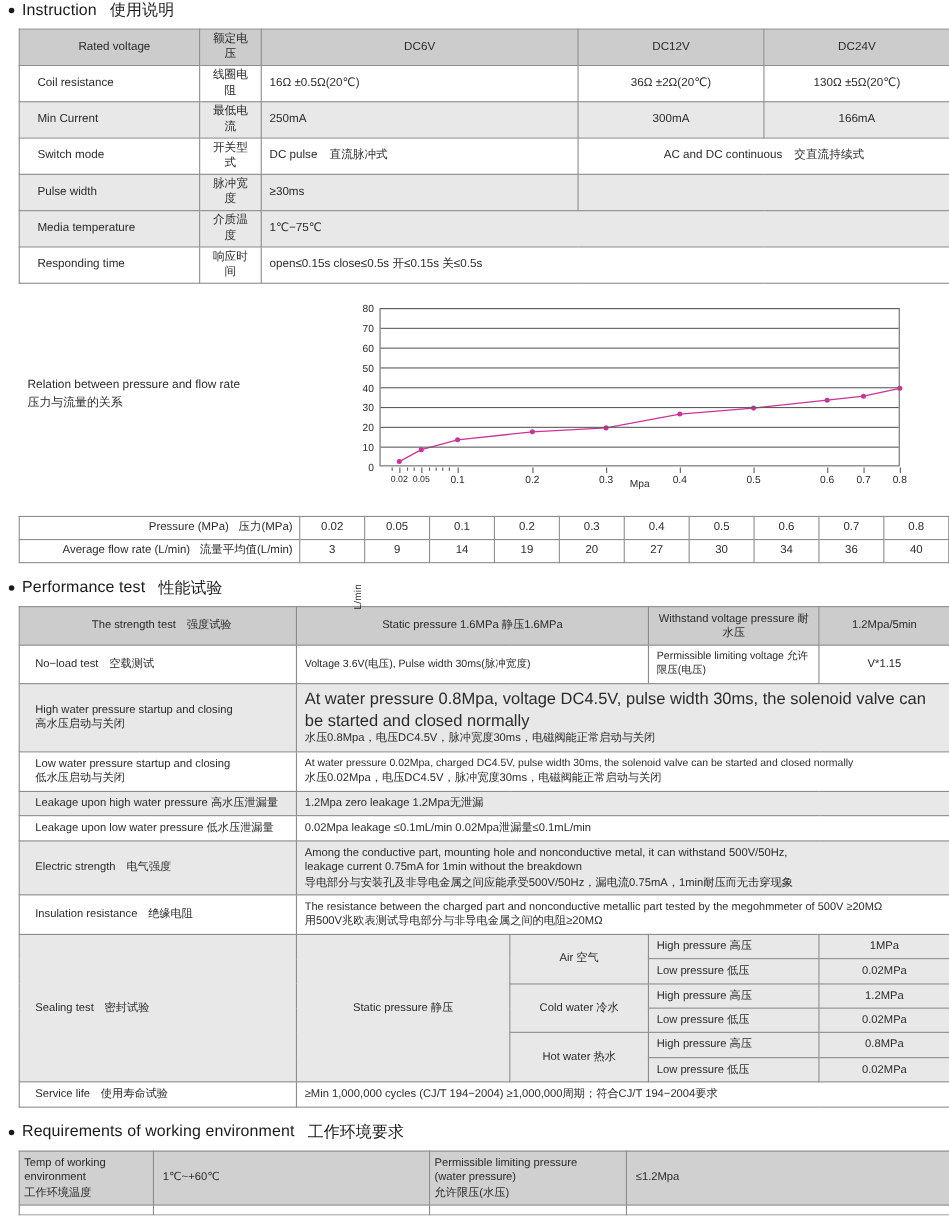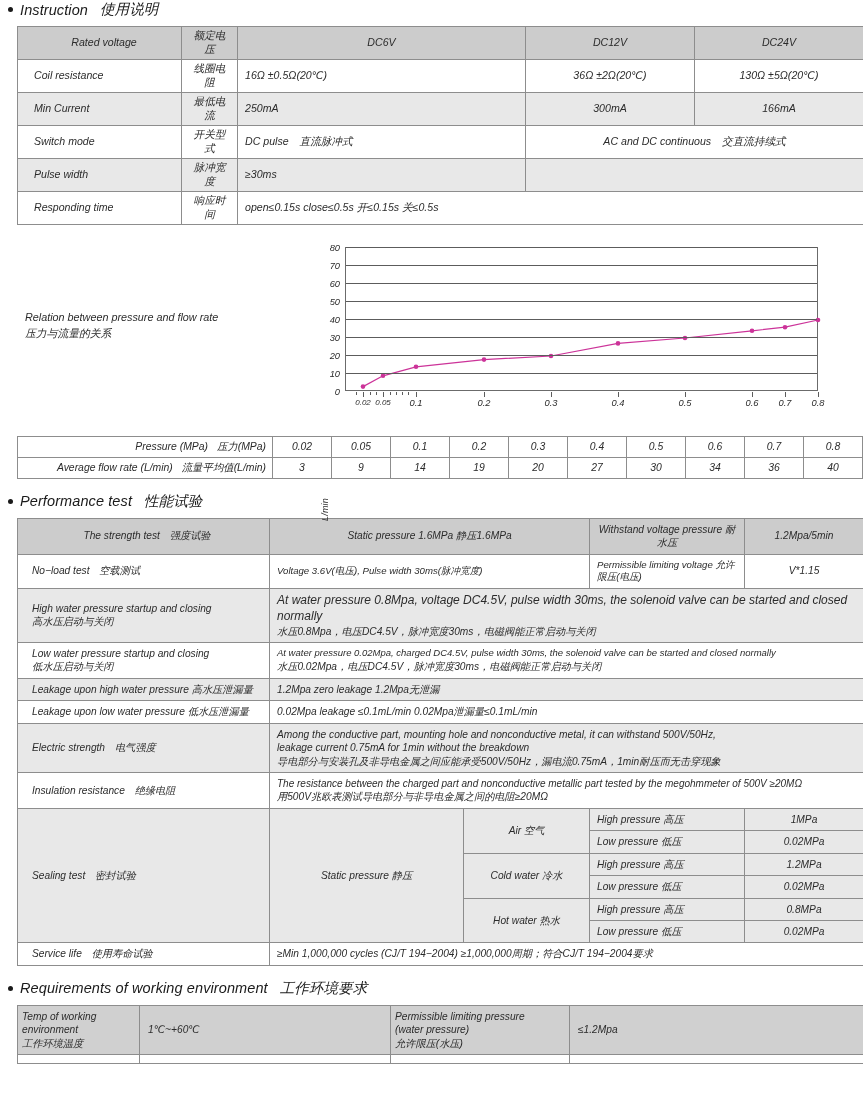--- a/index.html
+++ b/index.html
@@ -5,21 +5,21 @@
   * { box-sizing: border-box; }
   html, body { margin: 0; padding: 0; }
   body {
     width: 863px;
     height: 1105px;
     background: #ffffff;
     font-family: "Liberation Sans", "DejaVu Sans", sans-serif;
     color: #221f1f;
     -webkit-font-smoothing: antialiased;
   }
-  .page { position: relative; width: 756px; height: 1105px; padding: 0; font-style: italic; }
+  .page { position: relative; width: 756px; height: 1105px; padding: 0; }
 
   
   .sec-head {
     display: flex;
     align-items: center;
     gap: 7px;
     font-size: 14.5px;
     letter-spacing: .1px;
     color: #1a1a1a;
     margin: 0 0 7px 8px;
@@ -194,20 +194,25 @@
         <td class="white c" colspan="2">
           <span>AC and DC continuous</span>
           <span class="inline-cn">交直流持续式</span>
         </td>
       </tr>
       <tr>
         <td class="shade-lite k">Pulse width</td>
         <td class="shade-lite c">脉冲宽度</td>
         <td class="shade-lite">≥30ms</td>
         <td class="shade-lite c" colspan="2"></td>
+      </tr>
+      <tr>
+        <td class="shade-lite k">Media temperature</td>
+        <td class="shade-lite c">介质温度</td>
+        <td class="shade-lite" colspan="3">1℃−75℃</td>
       </tr>
       <tr>
         <td class="white k">Responding time</td>
         <td class="white c">响应时间</td>
         <td class="white" colspan="3">open≤0.15s  close≤0.5s   开≤0.15s  关≤0.5s</td>
       </tr>
     </tbody>
   </table>
 
   <div class="gap-b"></div>
@@ -269,20 +274,21 @@
         <div class="xtick big" style="left: 472px;">0.8</div>
         <div class="xtickmark" style="left: 472px;"></div>
         <div class="xtickmark minor" style="left: 10px;"></div>
         <div class="xtickmark minor" style="left: 24px;"></div>
         <div class="xtickmark minor" style="left: 30px;"></div>
         <div class="xtickmark minor" style="left: 44px;"></div>
         <div class="xtickmark minor" style="left: 50px;"></div>
         <div class="xtickmark minor" style="left: 56px;"></div>
         <div class="xtickmark minor" style="left: 62px;"></div>
       </div>
+    <div class="xaxis-title" style="left:328px;width:473px;">Mpa</div>
   </div>
 
   <div class="gap-a"></div>
   <table class="t" id="tbl-pf">
     <colgroup>
       <col style="width:255px">
       <col style="width:59px">
         <col style="width:59px">
         <col style="width:59px">
         <col style="width:59px">
@@ -365,21 +371,21 @@
         <td class="white" style="font-size:9.6px">Permissible limiting voltage 允许限压(电压)</td>
         <td class="white c">V*1.15</td>
       </tr>
 
       <tr>
         <td class="shade-lite k">
           <div>High water pressure startup and closing</div>
           <div>高水压启动与关闭</div>
         </td>
         <td class="shade-lite" colspan="4">
-          <div style="font-size:12px">At water pressure 0.8Mpa, voltage DC4.5V, pulse width 30ms, the solenoid valve can be started and closed normally</div>
+          <div style="font-size:15px">At water pressure 0.8Mpa, voltage DC4.5V, pulse width 30ms, the solenoid valve can be started and closed normally</div>
           <div>水压0.8Mpa，电压DC4.5V，脉冲宽度30ms，电磁阀能正常启动与关闭</div>
         </td>
       </tr>
 
       <tr>
         <td class="white k">
           <div>Low water pressure startup and closing</div>
           <div>低水压启动与关闭</div>
         </td>
         <td class="white" colspan="4">

